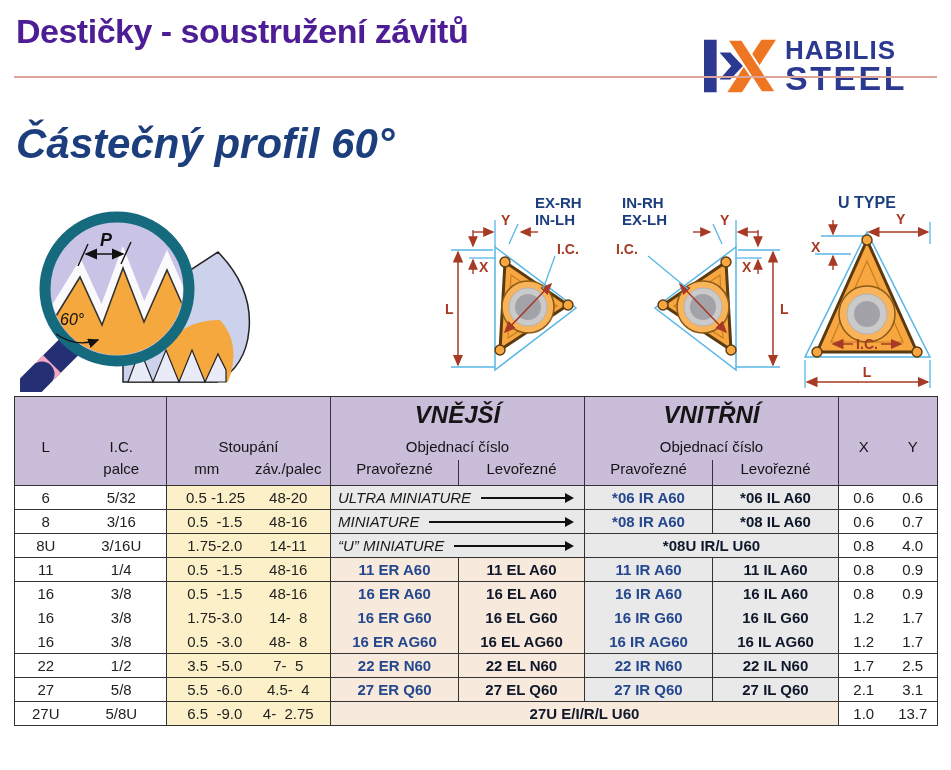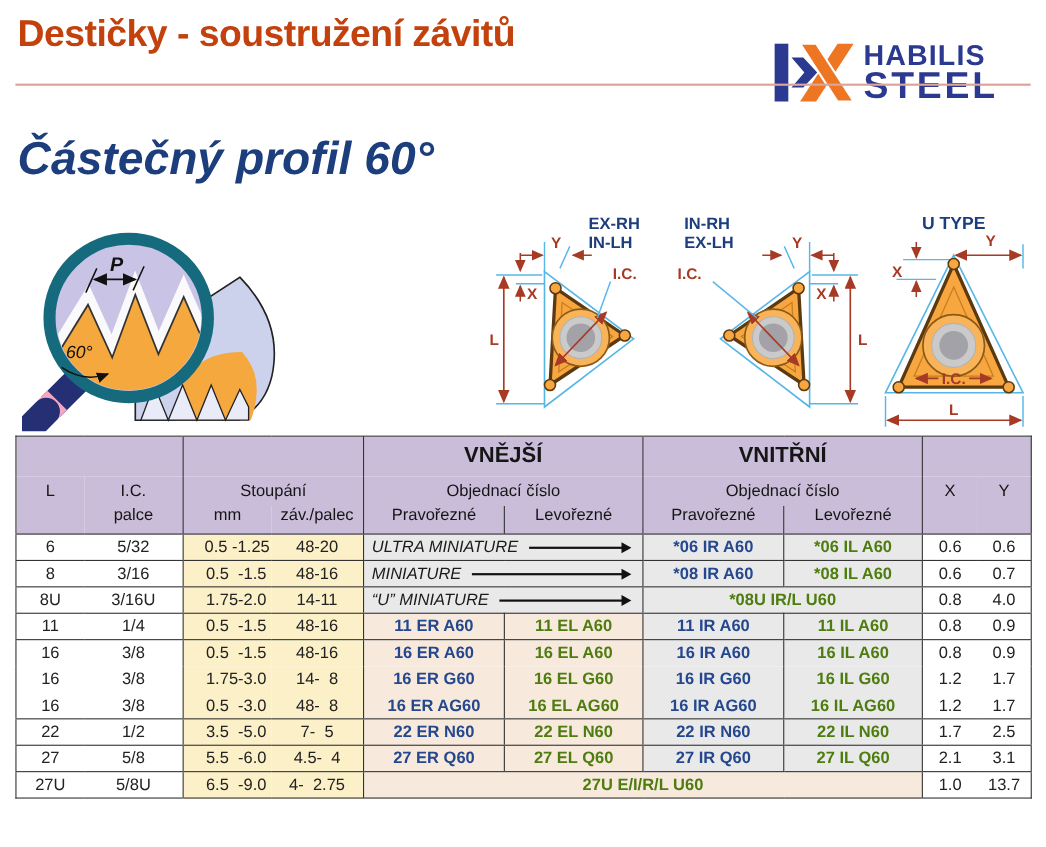--- a/index.html
+++ b/index.html
@@ -1,20 +1,20 @@
 <!DOCTYPE html>
 <html><head>
 <meta charset="utf-8">
 <style>
   html,body{margin:0;padding:0;background:#fff;}
   .page{position:relative;width:951px;height:770px;background:#fff;overflow:hidden;
         font-family:"Liberation Sans",sans-serif;}
 
   .doc-title{position:absolute;left:16px;top:12px;font-size:34px;font-weight:bold;
-             color:#c2410c;letter-spacing:-0.5px;}
+             color:#4c1d95;letter-spacing:-0.5px;}
   .rule{position:absolute;left:14px;top:76px;width:923px;height:2px;background:#dda49c;}
 
   .logo{position:absolute;left:704px;top:8px;display:flex;align-items:center;gap:9px;margin-top:28px;}
   .logo-text{line-height:0.95;color:#2b3990;font-weight:bold;}
   .logo-line1{font-size:26px;letter-spacing:1px;}
   .logo-line2{font-size:34px;letter-spacing:2.5px;}
 
   .section-title{position:absolute;left:16px;top:120px;font-size:42px;font-weight:bold;
                  font-style:italic;color:#1c3e7d;}
 
@@ -27,33 +27,33 @@
   
   .tbl{position:absolute;left:14px;top:396px;border-collapse:collapse;table-layout:fixed;
        width:923px;font-size:15px;color:#222;}
   .tbl,.tbl td,.tbl th{box-sizing:border-box;}
   .tbl{border:1.5px solid #333;}
   thead th{background:#cabdd9;font-weight:normal;color:#151515;padding:0 2px;}
   thead{border-bottom:1px solid #333;}
   tr.h1 th{height:36px;}
   tr.h2 th{height:27px;}
   tr.h3 th{height:26px;vertical-align:top;}
-  .big{font-weight:bold;font-size:20px;}
+  .big{font-weight:bold;font-style:italic;font-size:24px;}
   .vl{border-left:1px solid #333;}
   .vls{border-left:1px solid #333;}
 
   tbody td{height:24px;text-align:center;padding:0 3px;}
   tr.hb td{border-bottom:1px solid #333;}
   .c-l,.c-ic,.c-x,.c-y{background:#fff;}
   .c-mm{background:#fbf0c7;text-align:center;padding-left:19px;white-space:pre;}
   .c-tpi{background:#fbf0c7;white-space:pre;}
   .c-er,.c-el{background:#f7e9dc;font-weight:bold;}
   .c-ir,.c-il,.c-irl{background:#e9e9e9;font-weight:bold;}
   .c-er,.c-ir{color:#24478e;}
-  .c-el,.c-il,.c-irl,.c-all{color:#4d7c0f;}
+  .c-el,.c-il,.c-irl,.c-all{color:#0f172a;}
   .c-all{background:#f7e9dc;font-weight:bold;}
   .c-note{background:#e9e9e9;font-style:italic;text-align:center;padding:0 10px 0 7px;}
   .note-wrap{display:flex;align-items:center;}
   .nlbl{white-space:nowrap;color:#1a1a1a;}
   .arr{flex:1;height:2px;background:#111;margin-left:10px;margin-right:6px;position:relative;}
   .arr::after{content:'';position:absolute;right:-6px;top:-4px;border-left:9px solid #111;
               border-top:5px solid transparent;border-bottom:5px solid transparent;}
 </style>
 </head>
 <body>

